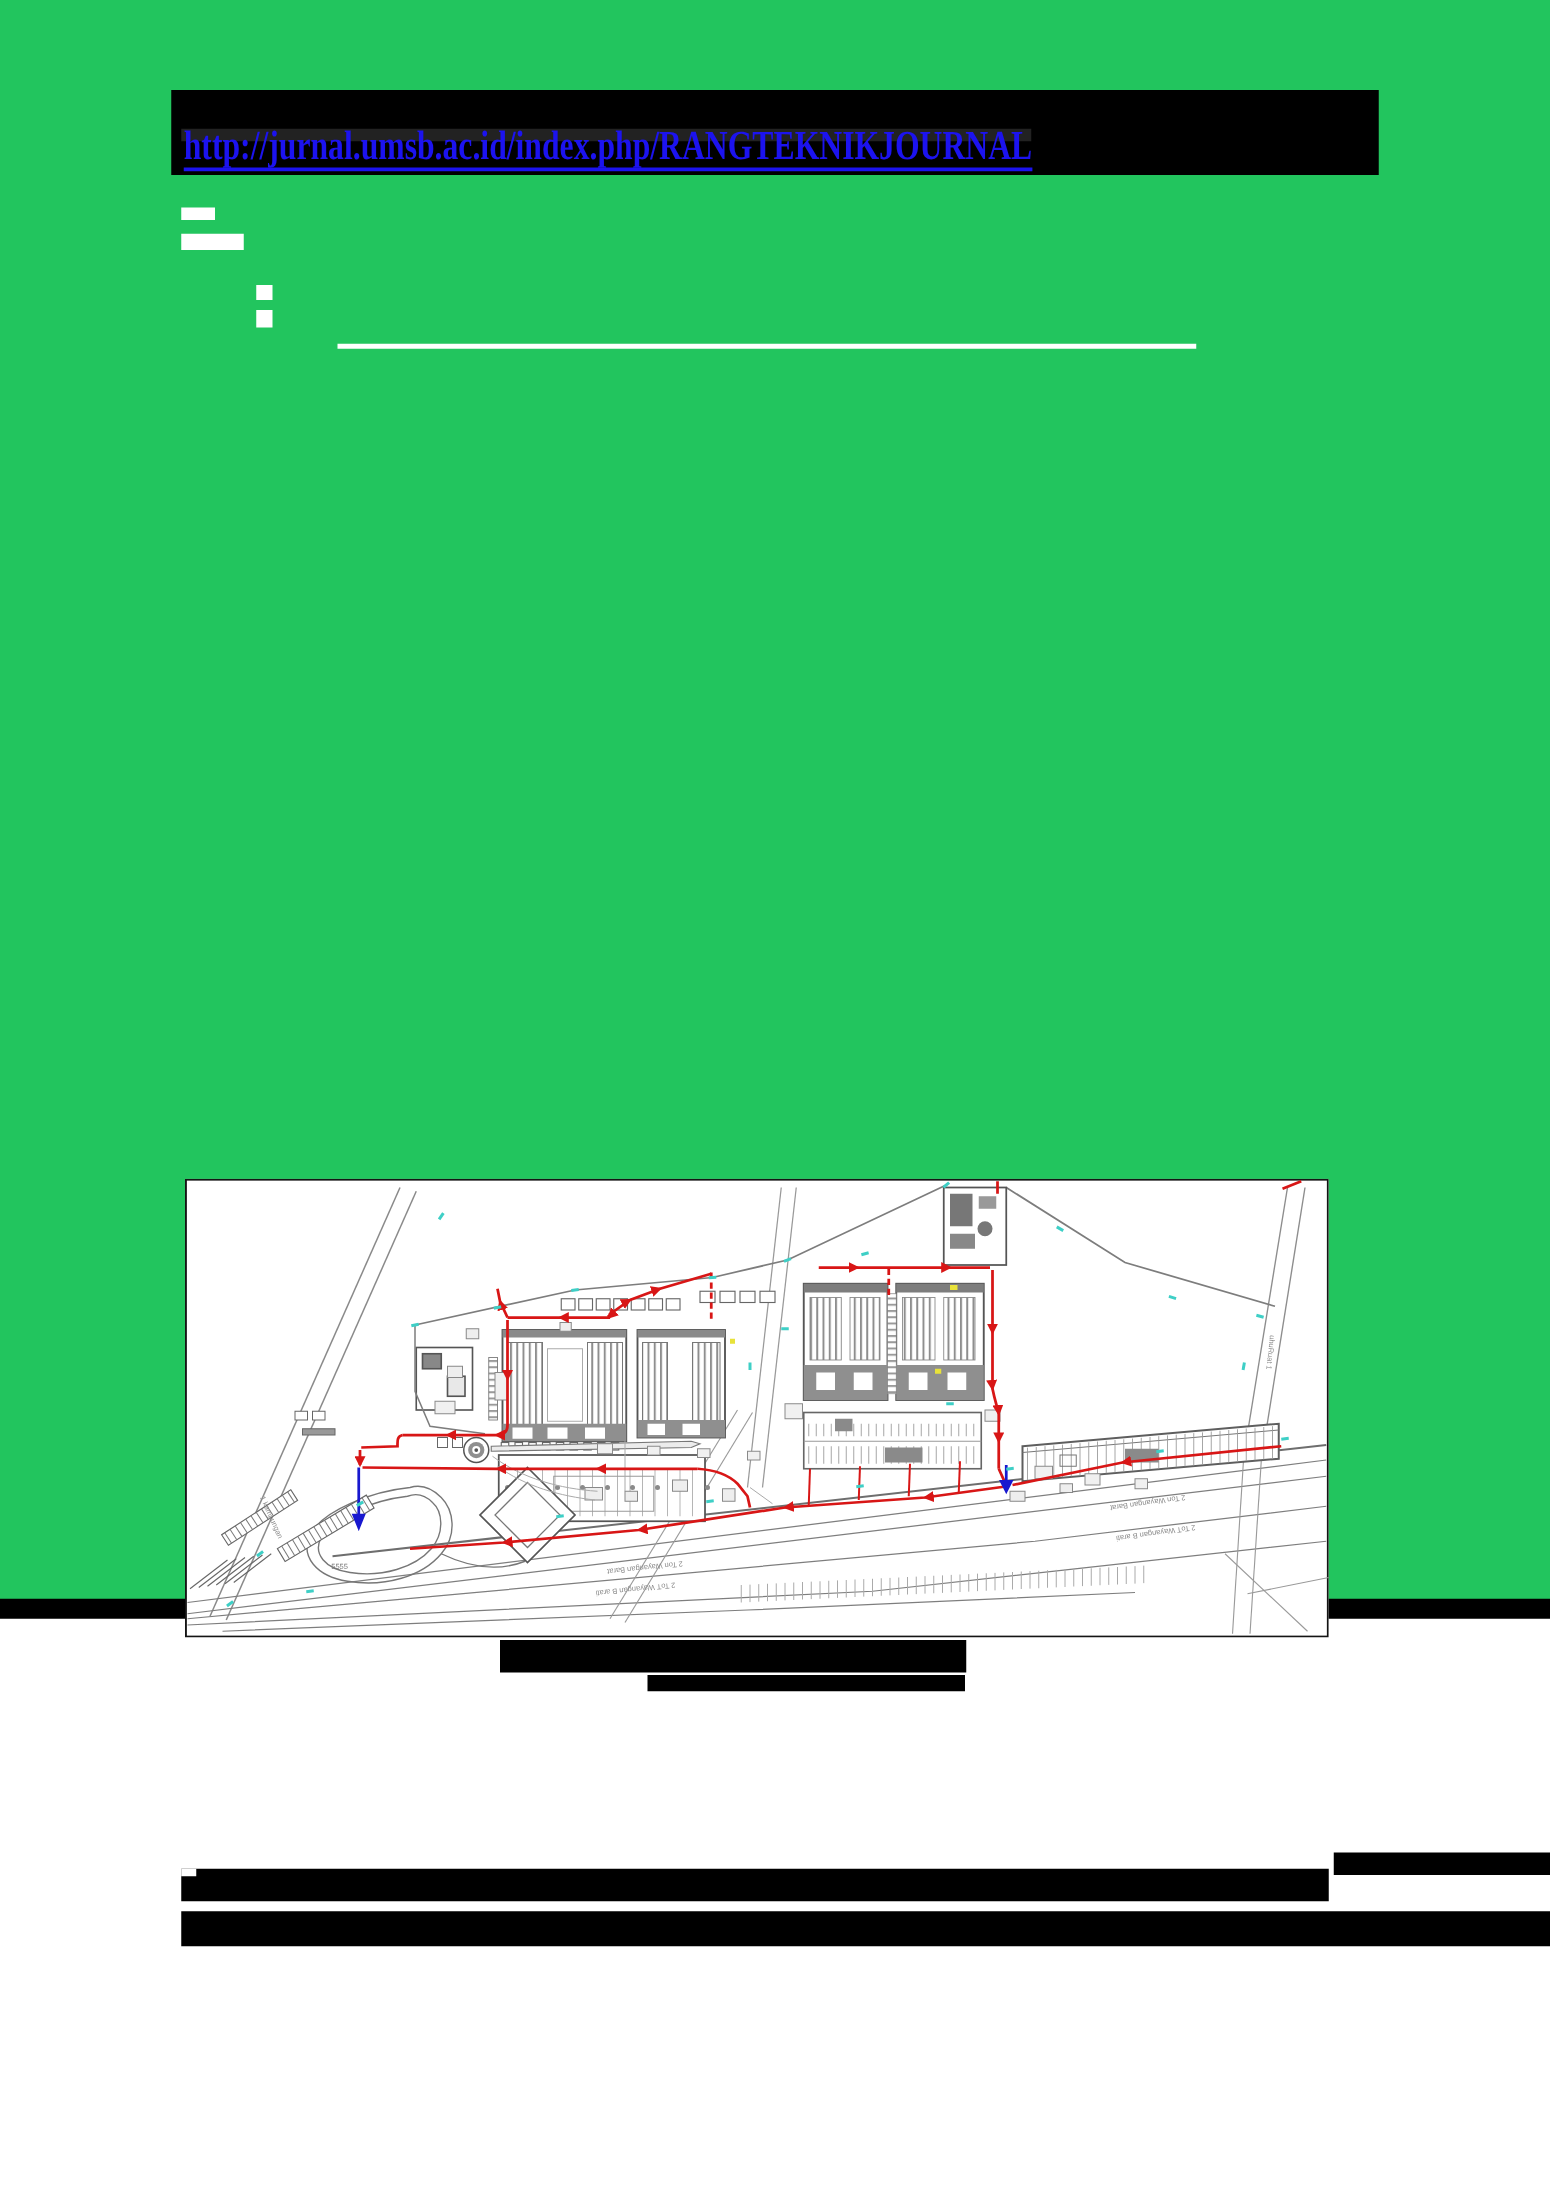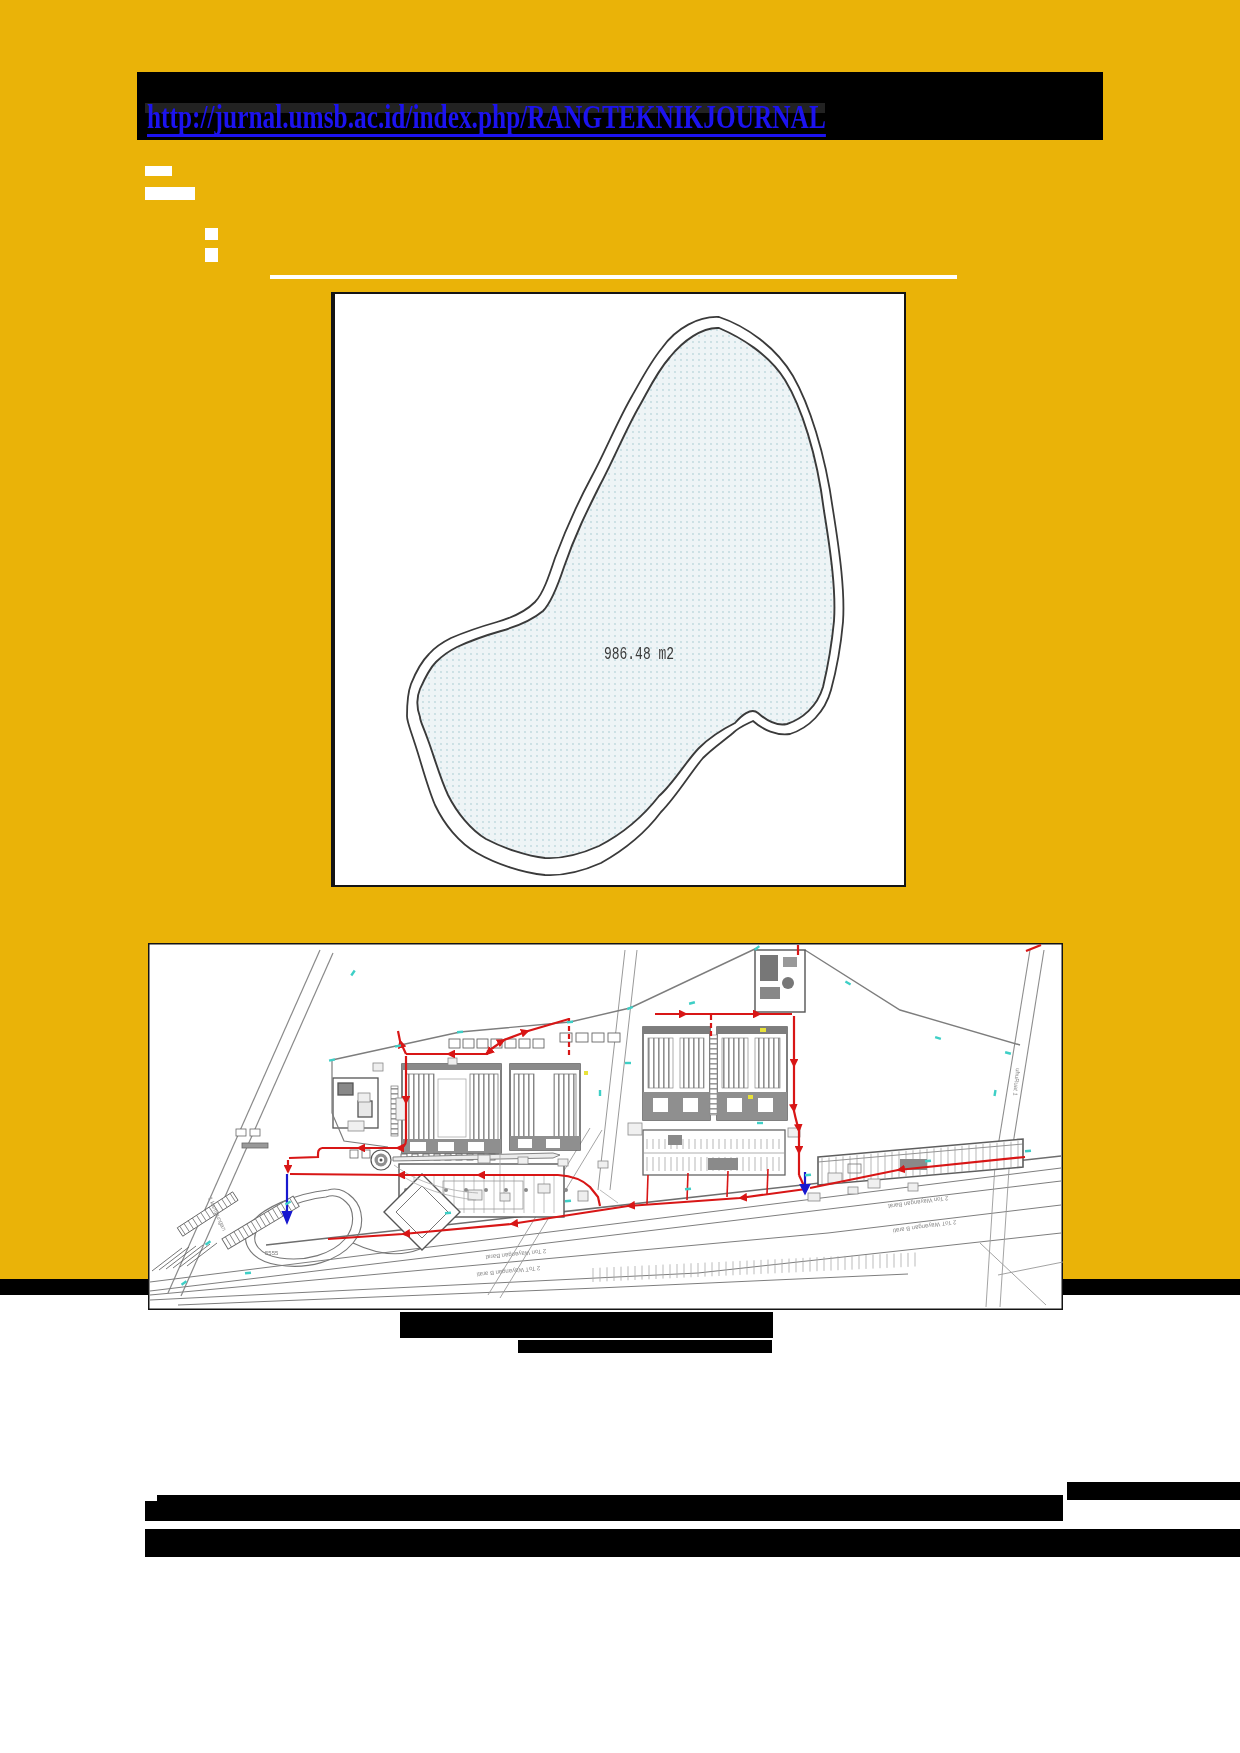--- a/index.html
+++ b/index.html
@@ -1,16 +1,16 @@
 <!DOCTYPE html>
 <html><head>
 <meta charset="utf-8">
 <style>
 html,body{margin:0;padding:0;background:#000;width:1240px;height:1753px;overflow:hidden;}
-#page{position:absolute;left:0;top:0;width:1240px;height:1279px;background:#eab308;font-family:"Liberation Sans",sans-serif;}
+#page{position:absolute;left:0;top:0;width:1240px;height:1279px;background:#22c55e;font-family:"Liberation Sans",sans-serif;}
 .abs{position:absolute;}
 </style>
 </head>
 <body>
 <div id="page">
 
 <div class="abs" style="left:0;top:1295px;width:1240px;height:458px;background:#fff;"></div>
 
 <div class="abs" style="left:137px;top:72px;width:966px;height:68px;background:#000;"></div>
 
@@ -21,90 +21,20 @@
 <div class="abs" style="left:145px;top:166px;width:27px;height:10px;background:#fff;"></div>
 
 <div class="abs" style="left:145px;top:187px;width:50px;height:13px;background:#fff;"></div>
 
 <div class="abs" style="left:205px;top:228px;width:13px;height:12px;background:#fff;"></div>
 
 <div class="abs" style="left:205px;top:248px;width:13px;height:14px;background:#fff;"></div>
 
 <div class="abs" style="left:270px;top:275px;width:687px;height:4px;background:#fff;"></div>
 
-<div class="abs" style="left:331px;top:292px;width:575px;height:595px;">
-<svg width="575" height="595" viewBox="0 0 575 595" xmlns="http://www.w3.org/2000/svg">
-<defs>
-<pattern id="dots" width="6" height="6" patternUnits="userSpaceOnUse">
-<rect width="6" height="6" fill="#eef4f6"></rect>
-<circle cx="2" cy="2" r="0.9" fill="#bdd8dd"></circle>
-</pattern>
-</defs>
-<rect x="0" y="0" width="575" height="595" fill="#ffffff"></rect>
-
-<rect x="1" y="1" width="573" height="593" fill="none" stroke="#141414" stroke-width="2"></rect>
-<rect x="0" y="0" width="4" height="595" fill="#141414"></rect>
-
-<path d="M 388 25
-C 415 34 445 55 462 84
-C 478 112 494 160 502 218
-C 509 262 514 300 512 330
-C 510 352 506 376 500 398
-C 494 420 478 436 459 442
-C 446 444 432 438 422 429
-C 416 432 408 435 402 441
-C 390 451 382 456 372 466
-C 360 480 345 505 330 520
-C 315 540 295 557 270 571
-C 252 579 232 584 214 583
-C 192 581 165 572 146 561
-C 128 551 113 532 104 513
-C 96 494 90 470 84 452
-C 79 436 76 430 76 424
-C 76 412 77 400 80 392
-C 84 382 90 370 98 362
-C 104 355 112 350 120 346
-C 134 340 152 334 166 330
-C 180 326 194 320 204 310
-C 212 302 218 284 224 266
-C 236 234 247 210 261 184
-C 274 160 287 128 301 104
-C 308 92 318 72 331 56
-C 345 36 368 24 388 25 Z" fill="none" stroke="#3a3a3a" stroke-width="1.8"></path>
-
-<path d="M 388 36
-C 409 45 438 62 454 88
-C 470 114 486 162 493 219
-C 500 262 505 299 503 329
-C 501 350 497 374 492 395
-C 486 415 471 427 456 432
-C 447 434 436 429 427 421
-C 420 415 410 424 404 431
-C 390 438 380 444 368 456
-C 356 468 342 492 328 504
-C 314 522 295 540 268 554
-C 250 562 232 567 214 566
-C 196 564 172 556 155 547
-C 140 538 126 521 117 503
-C 109 486 103 464 97 448
-C 92 434 89 429 89 425
-C 85 415 86 404 89 397
-C 93 388 98 377 105 370
-C 111 364 118 359 126 355
-C 139 349 156 343 170 339
-C 184 335 200 329 212 319
-C 220 311 227 293 233 275
-C 244 243 256 219 269 193
-C 282 169 295 137 309 113
-C 316 101 325 81 339 65
-C 352 49 371 35 388 36 Z" fill="url(#dots)" stroke="#3a3a3a" stroke-width="1.9"></path>
-
-<text x="273" y="367" font-family="'Liberation Mono',monospace" font-size="19px" fill="#3a3a3a" textLength="70" lengthAdjust="spacingAndGlyphs">986.48 m2</text>
-</svg>
-</div>
 
 <div class="abs" style="left:148px;top:943px;width:915px;height:367px;">
 <svg width="915" height="367" viewBox="0 0 915 367" xmlns="http://www.w3.org/2000/svg">
 <defs>
 <pattern id="hv" width="5" height="5" patternUnits="userSpaceOnUse">
 <rect width="5" height="5" fill="#ffffff"></rect>
 <rect width="1.6" height="5" fill="#8e8e8e"></rect>
 </pattern>
 <pattern id="hh" width="5" height="5" patternUnits="userSpaceOnUse">
 <rect width="5" height="5" fill="#ffffff"></rect>

